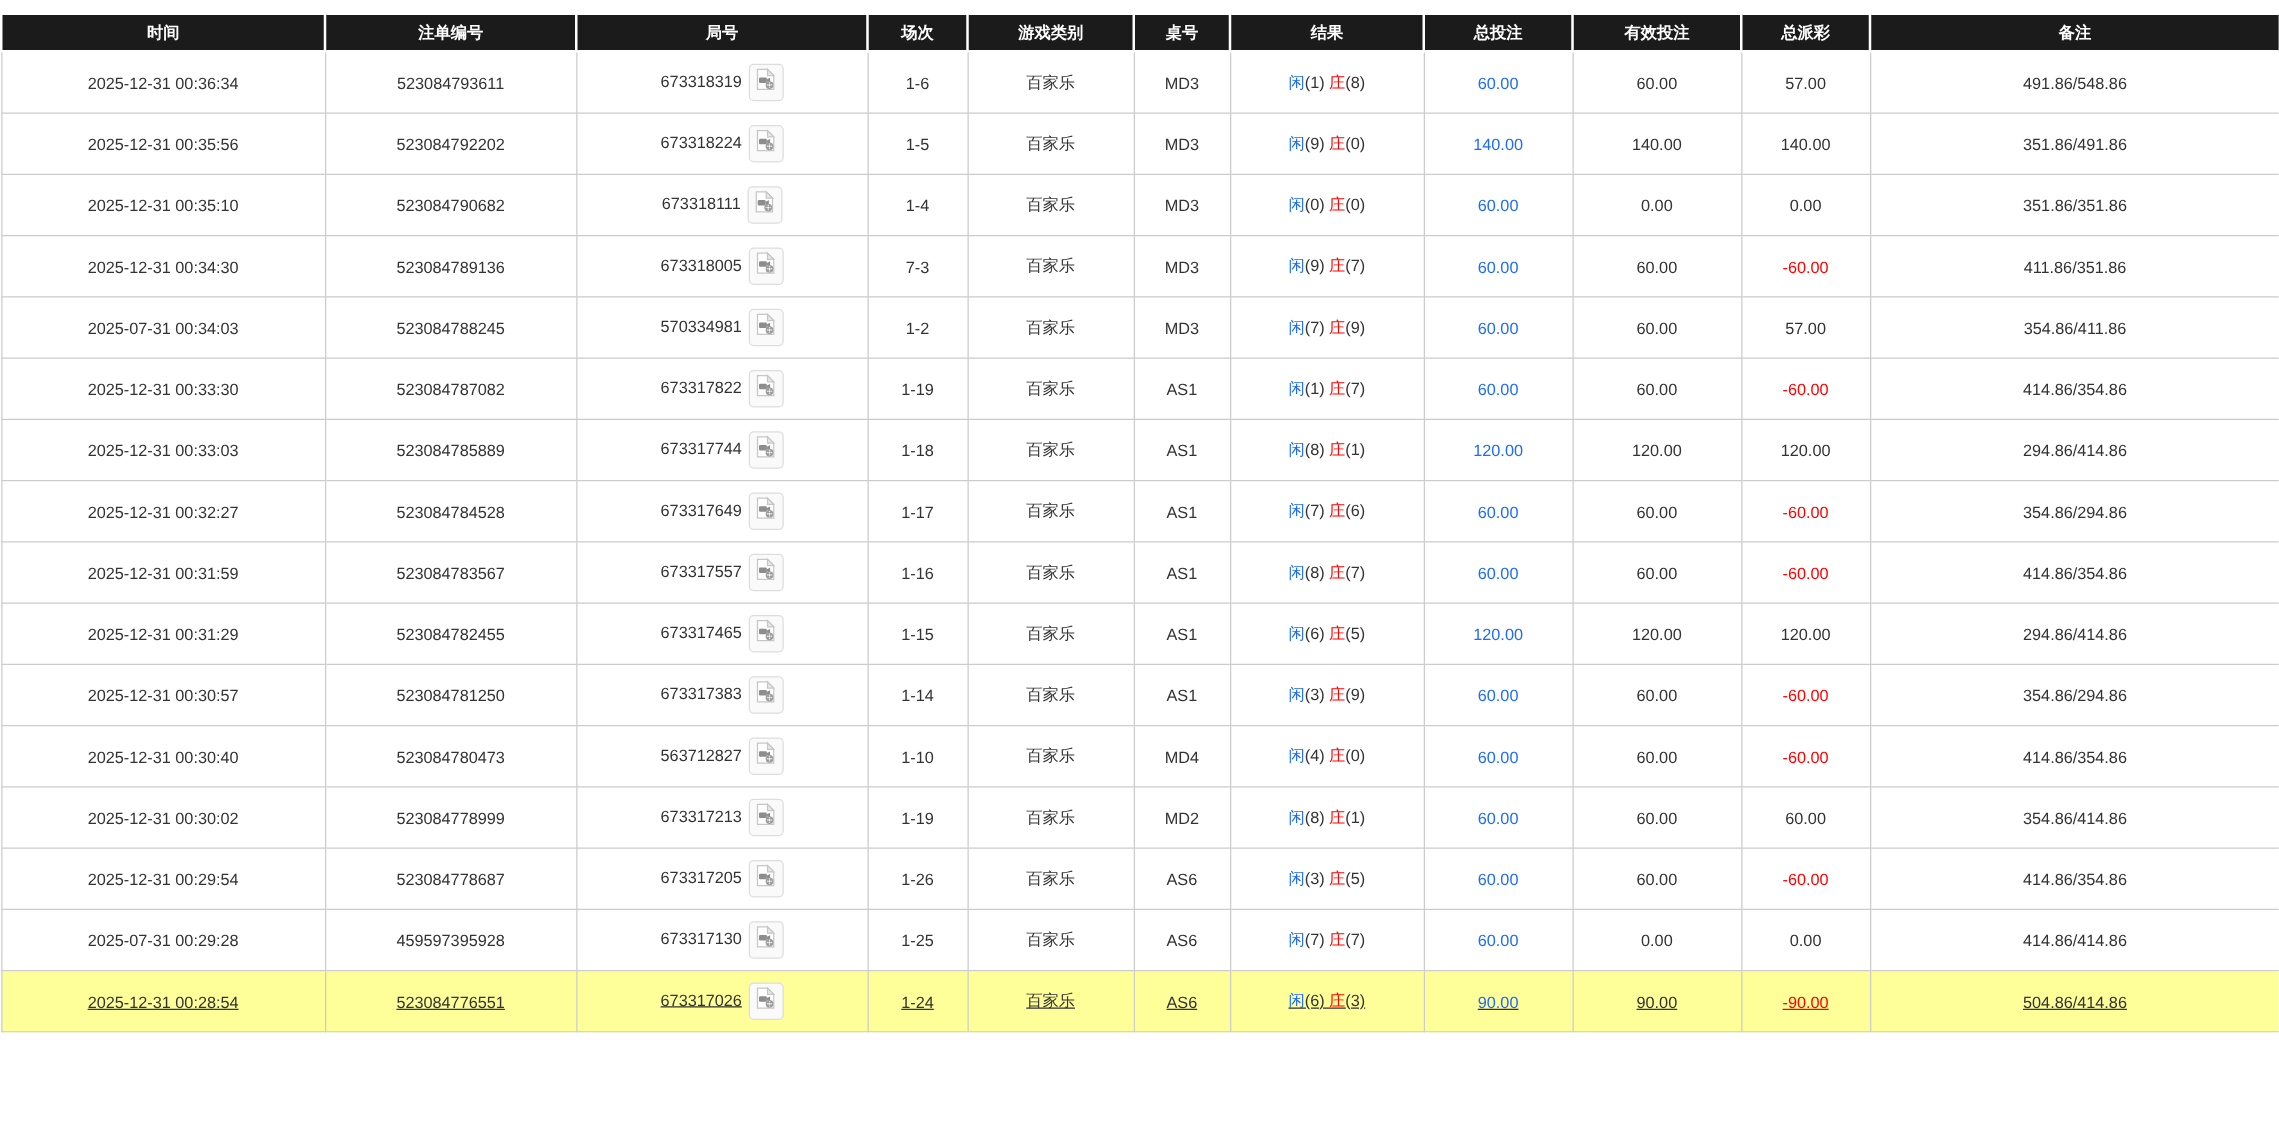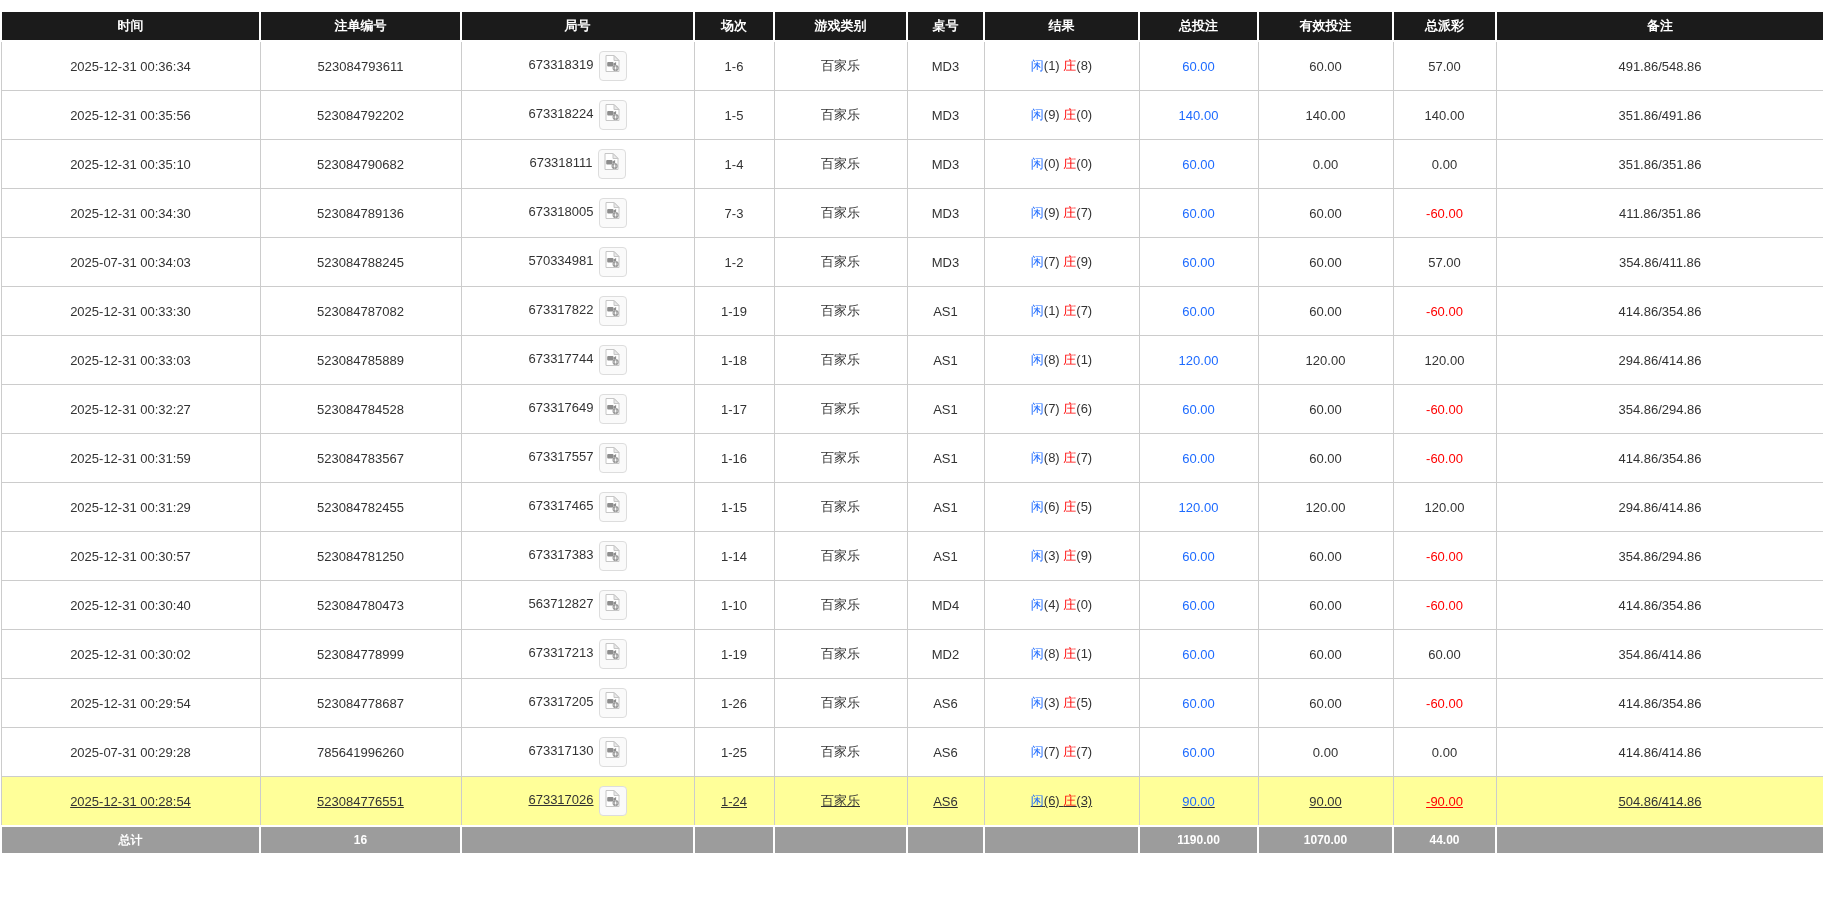--- a/index.html
+++ b/index.html
@@ -408,21 +408,21 @@
           <td>百家乐</td>
           <td>AS6</td>
           <td><span class="result-p">闲</span><span>(3) </span><span class="result-b">庄</span><span>(5)</span></td>
           <td><span class="blue betlink">60.00</span></td>
           <td>60.00</td>
           <td class="red">-60.00</td>
           <td>414.86/354.86</td>
         </tr>
         <tr>
           <td>2025-07-31 00:29:28</td>
-          <td>785641996260</td>
+          <td>459597395928</td>
           <td class="round-cell"><span>673317130</span><span class="video-btn" title=""><span><svg width="17" height="19" viewBox="0 0 17 19" aria-hidden="true">
                   <path d="M2 1.5h8l5 5v11H2z" fill="#ffffff" stroke="#c6c6c6"></path>
                   <path d="M10 1.5l5 5h-5z" fill="#e9e9e9" stroke="#c6c6c6"></path>
                   <rect x="3.2" y="8" width="6.3" height="4.4" rx="0.9" fill="#8d8d8d"></rect>
                   <path d="M9.5 9.4l2.6-1.3v4.2l-2.6-1.3z" fill="#8d8d8d"></path>
                   <circle cx="11.6" cy="14" r="3.1" fill="#9b9b9b"></circle>
                   <circle cx="11.6" cy="14" r="0.9" fill="#ffffff"></circle>
                   <circle cx="11.6" cy="12.2" r="0.6" fill="#e3e3e3"></circle>
                   <circle cx="13.3" cy="14" r="0.6" fill="#e3e3e3"></circle>
                   <circle cx="11.6" cy="15.8" r="0.6" fill="#e3e3e3"></circle>
@@ -456,28 +456,15 @@
           <td>百家乐</td>
           <td>AS6</td>
           <td><span class="result-p">闲</span><span>(6) </span><span class="result-b">庄</span><span>(3)</span></td>
           <td><span class="blue betlink">90.00</span></td>
           <td>90.00</td>
           <td class="red">-90.00</td>
           <td>504.86/414.86</td>
         </tr>
       </tbody>
     <tfoot id="footer-rows">
-        <tr>
-          <td>总计</td>
-          <td>16</td>
-          <td></td>
-          <td></td>
-          <td></td>
-          <td></td>
-          <td></td>
-          <td>1190.00</td>
-          <td>1070.00</td>
-          <td>44.00</td>
-          <td></td>
-        </tr>
       </tfoot>
   </table>
 </div>
 
 </body></html>

